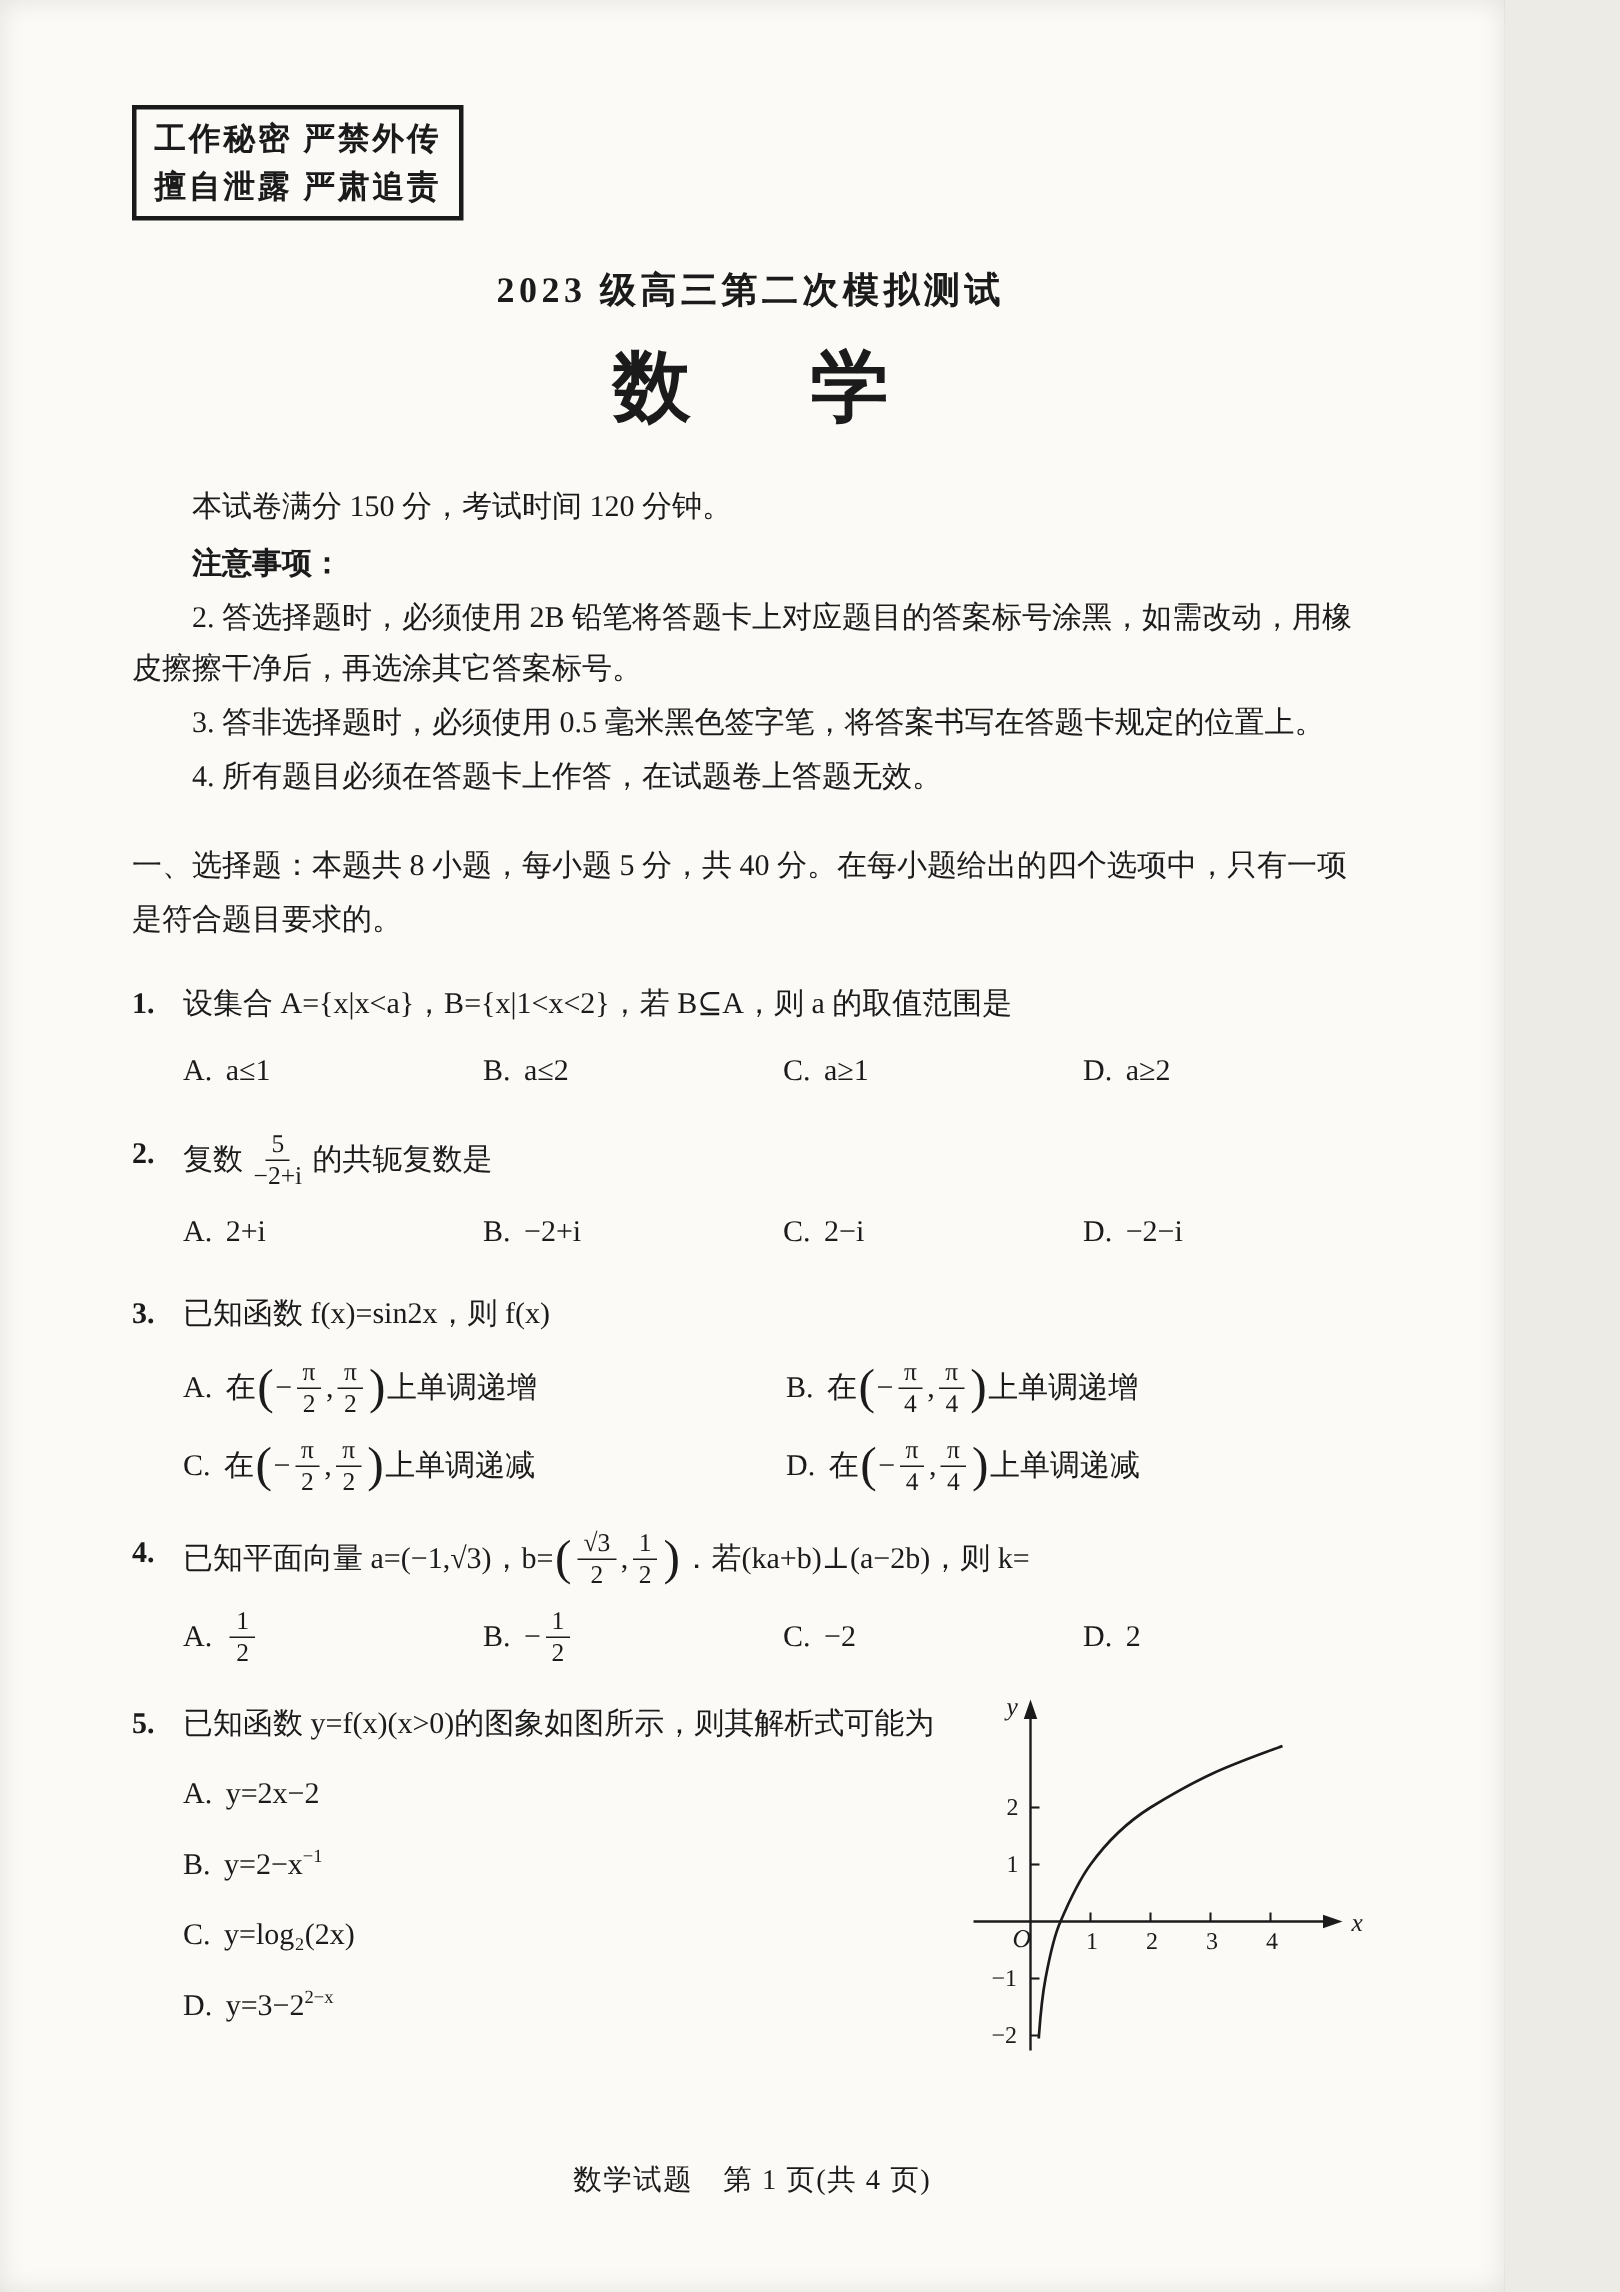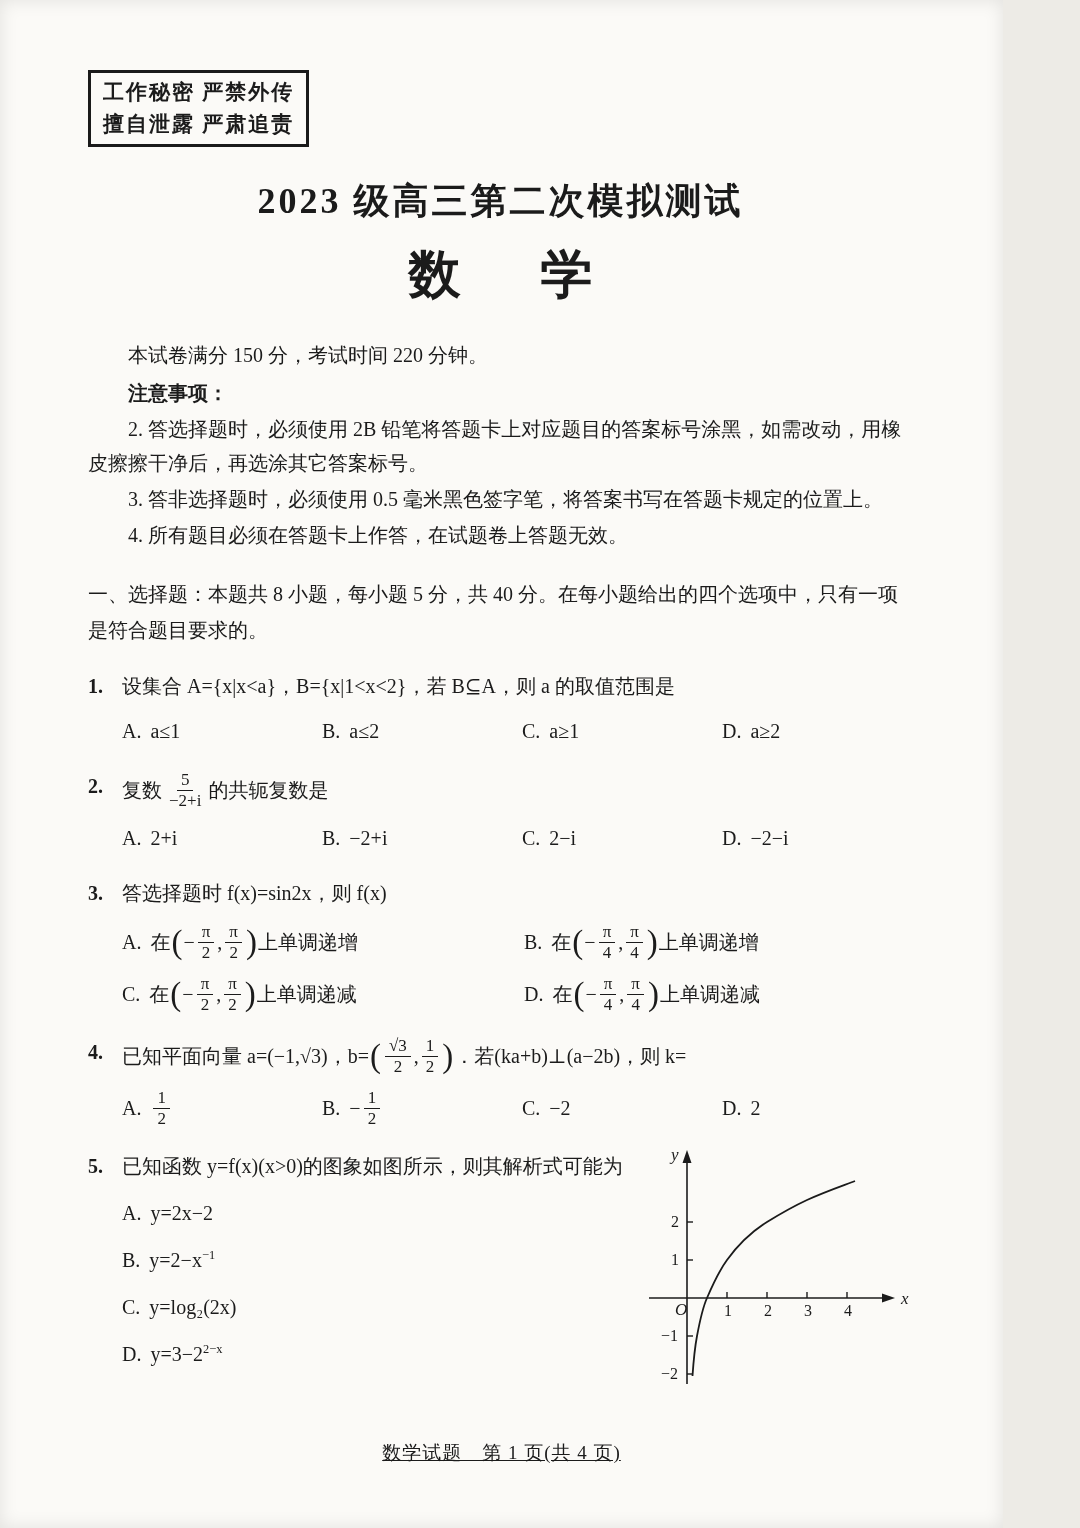--- a/index.html
+++ b/index.html
@@ -23,21 +23,21 @@
     display:inline-block;
     border:3px solid #1a1a1a;
     padding:4px 12px;
     font-weight:700;
     font-size:21px;
     line-height:1.5;
     letter-spacing:2px;
   }
   .title{
     text-align:center;
-    font-size:36px;
+    font-size:24px;
     font-weight:700;
     letter-spacing:3px;
     margin:30px 0 4px;
   }
   .subject{
     text-align:center;
     font-size:52px;
     font-weight:700;
     letter-spacing:14px;
     margin:14px 0 28px;
@@ -67,40 +67,40 @@
   .frac .fd{display:block;padding:0 4px;}
   .bigp{font-size:33px;font-weight:400;line-height:1;margin:0 1px;}
   sup{font-size:0.62em;}
   
   .q5-body{position:relative;}
   .q5-left{width:560px;}
   .q5-opt{margin-top:14px;display:flex;align-items:center;}
   .graphbox{position:absolute;right:-14px;top:-10px;width:300px;height:252px;}
   .footer{
     position:absolute;left:0;right:0;bottom:62px;
-    text-align:center;font-size:19px;letter-spacing:1px;text-decoration:underline;
+    text-align:center;font-size:19px;letter-spacing:1px;
   }
   svg text{font-family:"Liberation Serif","DejaVu Serif",serif;font-size:16px;fill:#1b1b1b;}
   svg .varlabel{font-style:italic;font-size:17px;}
 </style>
 </head>
 <body>
 
 <div class="page">
 
   <div class="stamp">
     <div>工作秘密 严禁外传</div>
     <div>擅自泄露 严肃追责</div>
   </div>
 
   <div class="title">2023 级高三第二次模拟测试</div>
   <div class="subject">数　学</div>
 
   <div class="bodytext">
-    <p class="intro">本试卷满分 150 分，考试时间 220 分钟。</p>
+    <p class="intro">本试卷满分 150 分，考试时间 120 分钟。</p>
     <p class="notice-title">注意事项：</p>
     <p class="notice">2. 答选择题时，必须使用 2B 铅笔将答题卡上对应题目的答案标号涂黑，如需改动，用橡皮擦擦干净后，再选涂其它答案标号。</p>
     <p class="notice">3. 答非选择题时，必须使用 0.5 毫米黑色签字笔，将答案书写在答题卡规定的位置上。</p>
     <p class="notice">4. 所有题目必须在答题卡上作答，在试题卷上答题无效。</p>
     <p class="section-heading">一、选择题：本题共 8 小题，每小题 5 分，共 40 分。在每小题给出的四个选项中，只有一项是符合题目要求的。</p>
   </div>
 
   
   <div class="question">
     <span class="qnum">1.</span>
@@ -152,21 +152,21 @@
       <span class="opt">
         <span class="opt-label">D.</span>
         <span>−2−i</span>
       </span>
     </div>
   </div>
 
   
   <div class="question">
     <span class="qnum">3.</span>
-    <div class="stem">答选择题时 f(x)=sin2x，则 f(x)</div>
+    <div class="stem">已知函数 f(x)=sin2x，则 f(x)</div>
 
     <div class="optrow">
       <span class="opt opt2">
         <span class="opt-label">A.</span>
         <span>在</span>
         <span class="bigp">(</span>
         <span>−</span>
         <span class="frac">
             <span class="fn">π</span>
             <span class="fd">2</span>

